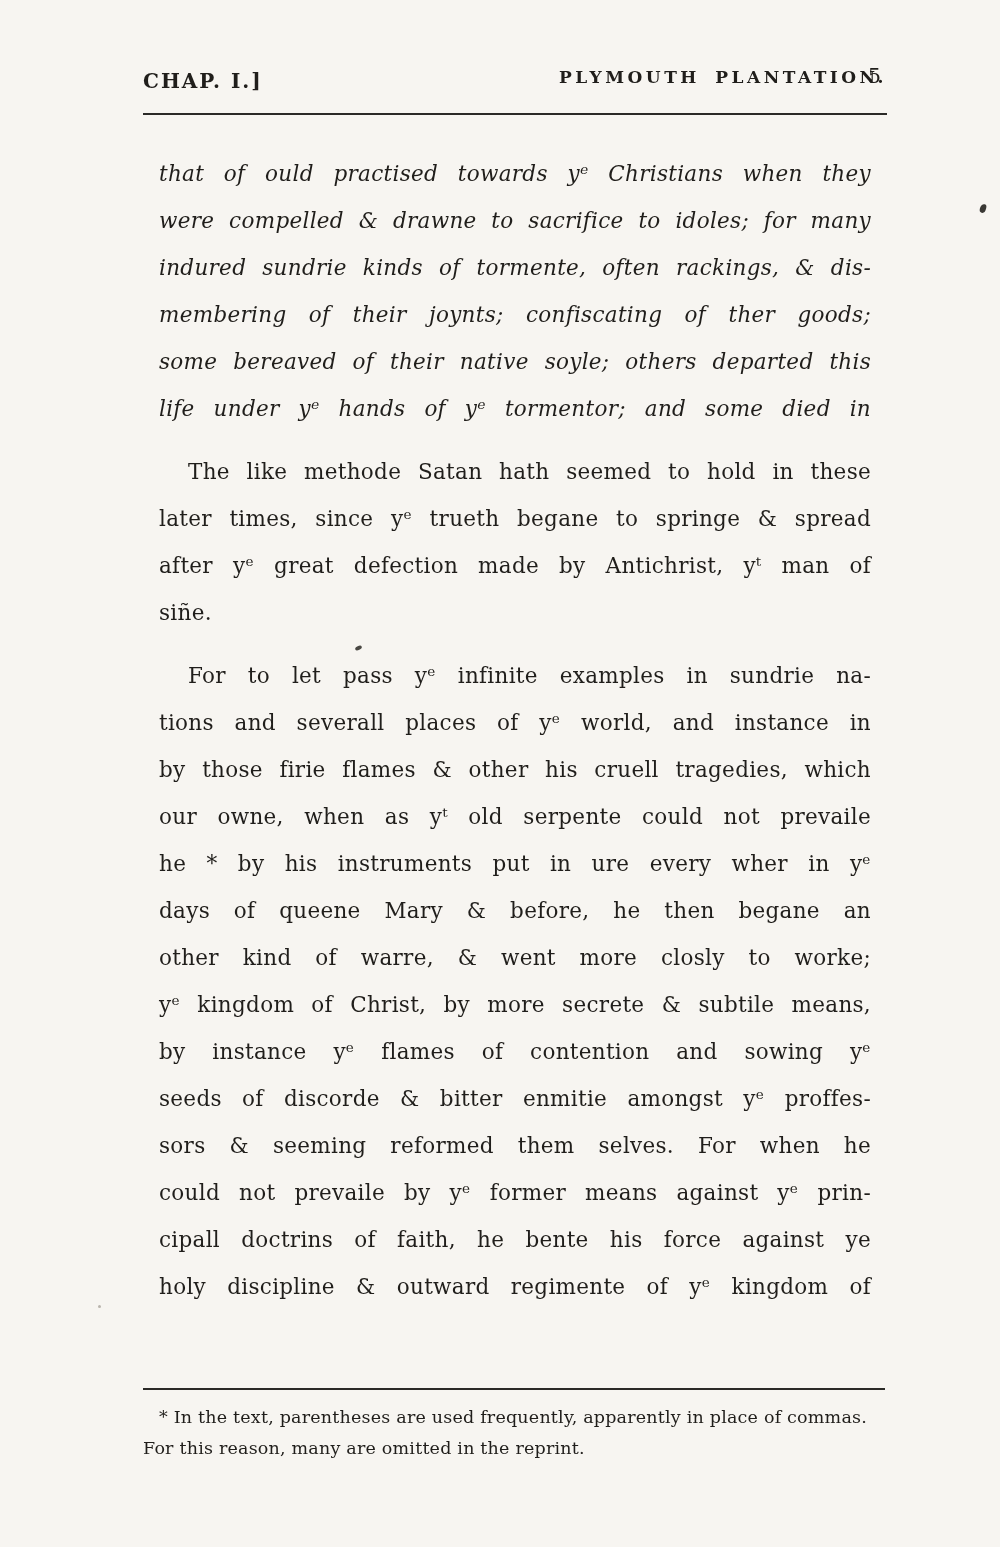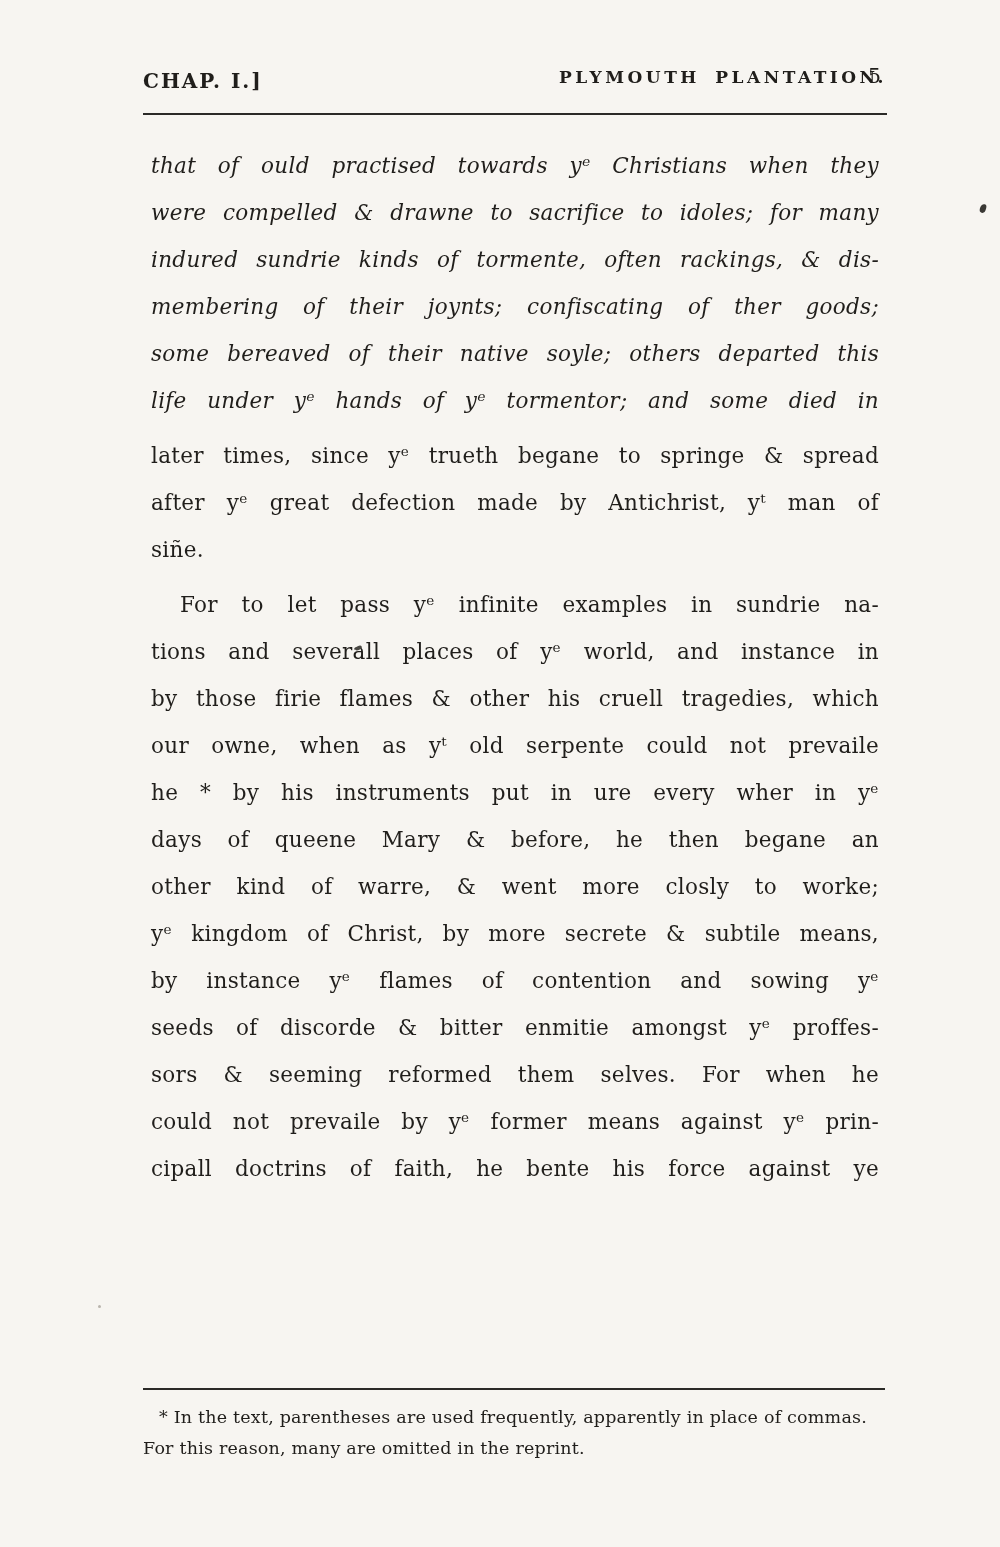--- a/index.html
+++ b/index.html
@@ -60,21 +60,21 @@
   .body-text {
     position: absolute;
     top: 134px;
     left: 143px;
     width: 744px;
     font-size: 21.5px;
     line-height: 47px;
     letter-spacing: 0.3px;
     word-spacing: 2px;
   }
-  .paragraph { margin: 8px; }
+  .paragraph { margin: 16px; }
   .paragraph.italic { font-style: italic; }
   .line { white-space: normal; }
   .line.justify {
     text-align: justify;
     text-align-last: justify;
   }
   .line.indent { text-indent: 29px; }
 
   
   .footnote-rule {
@@ -143,38 +143,40 @@
   <div class="body-text" id="body-text">
       <div class="paragraph italic">
         <div class="line justify">that of ould practised towards yᵉ Christians when they</div>
         <div class="line justify">were compelled &amp; drawne to sacrifice to idoles; for many</div>
         <div class="line justify">indured sundrie kinds of tormente, often rackings, &amp; dis-</div>
         <div class="line justify">membering of their joynts; confiscating of ther goods;</div>
         <div class="line justify">some bereaved of their native soyle; others departed this</div>
         <div class="line justify">life under yᵉ hands of yᵉ tormentor; and some died in</div>
       </div>
       <div class="paragraph roman">
+        <div class="line justify indent">The like methode Satan hath seemed to hold in these</div>
         <div class="line justify">later times, since yᵉ trueth begane to springe &amp; spread</div>
         <div class="line justify">after yᵉ great defection made by Antichrist, yᵗ man of</div>
         <div class="line">siñe.</div>
       </div>
       <div class="paragraph roman">
         <div class="line justify indent">For to let pass yᵉ infinite examples in sundrie na-</div>
         <div class="line justify">tions and severall places of yᵉ world, and instance in</div>
         <div class="line justify">by those firie flames &amp; other his cruell tragedies, which</div>
         <div class="line justify">our owne, when as yᵗ old serpente could not prevaile</div>
         <div class="line justify">he * by his instruments put in ure every wher in yᵉ</div>
         <div class="line justify">days of queene Mary &amp; before, he then begane an</div>
         <div class="line justify">other kind of warre, &amp; went more closly to worke;</div>
         <div class="line justify">yᵉ kingdom of Christ, by more secrete &amp; subtile means,</div>
         <div class="line justify">by instance yᵉ flames of contention and sowing yᵉ</div>
         <div class="line justify">seeds of discorde &amp; bitter enmitie amongst yᵉ proffes-</div>
         <div class="line justify">sors &amp; seeming reformed them selves.  For when he</div>
         <div class="line justify">could not prevaile by yᵉ former means against yᵉ prin-</div>
         <div class="line justify">cipall doctrins of faith, he bente his force against ye</div>
+        <div class="line justify">holy discipline &amp; outward regimente of yᵉ kingdom of</div>
       </div>
     </div>
 
   <div class="footnote-rule"></div>
 
   <div class="footnote" id="footnote">
       <div class="fn-line indent">* In the text, parentheses are used frequently, apparently in place of commas.</div>
       <div class="fn-line">For this reason, many are omitted in the reprint.</div>
     </div>
 

